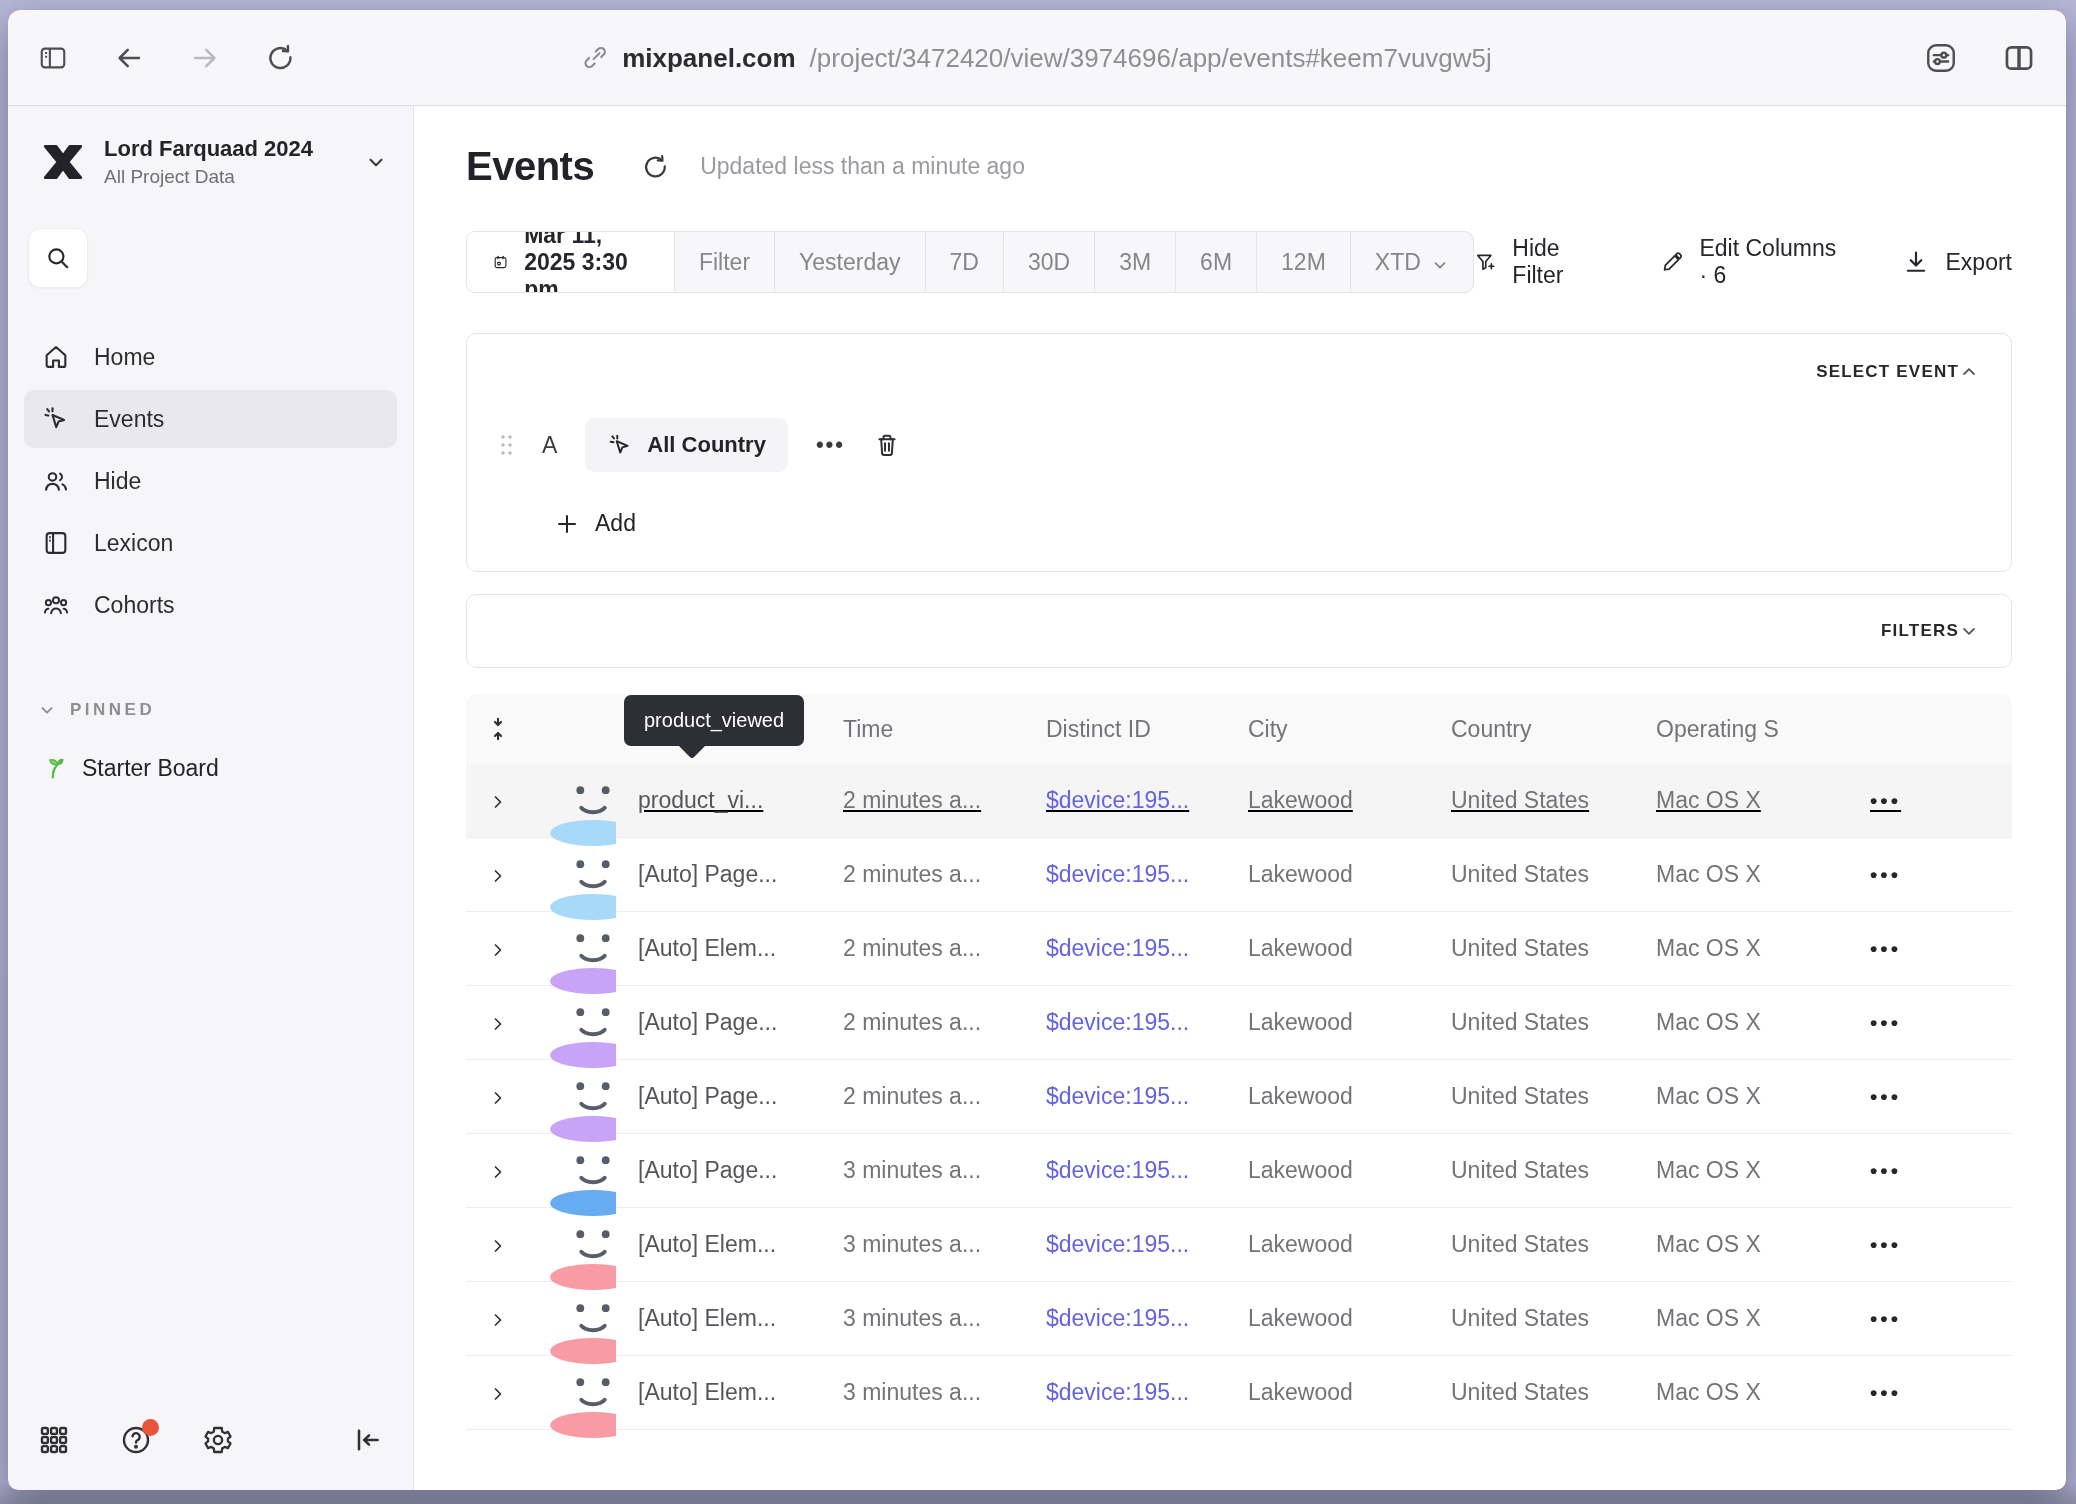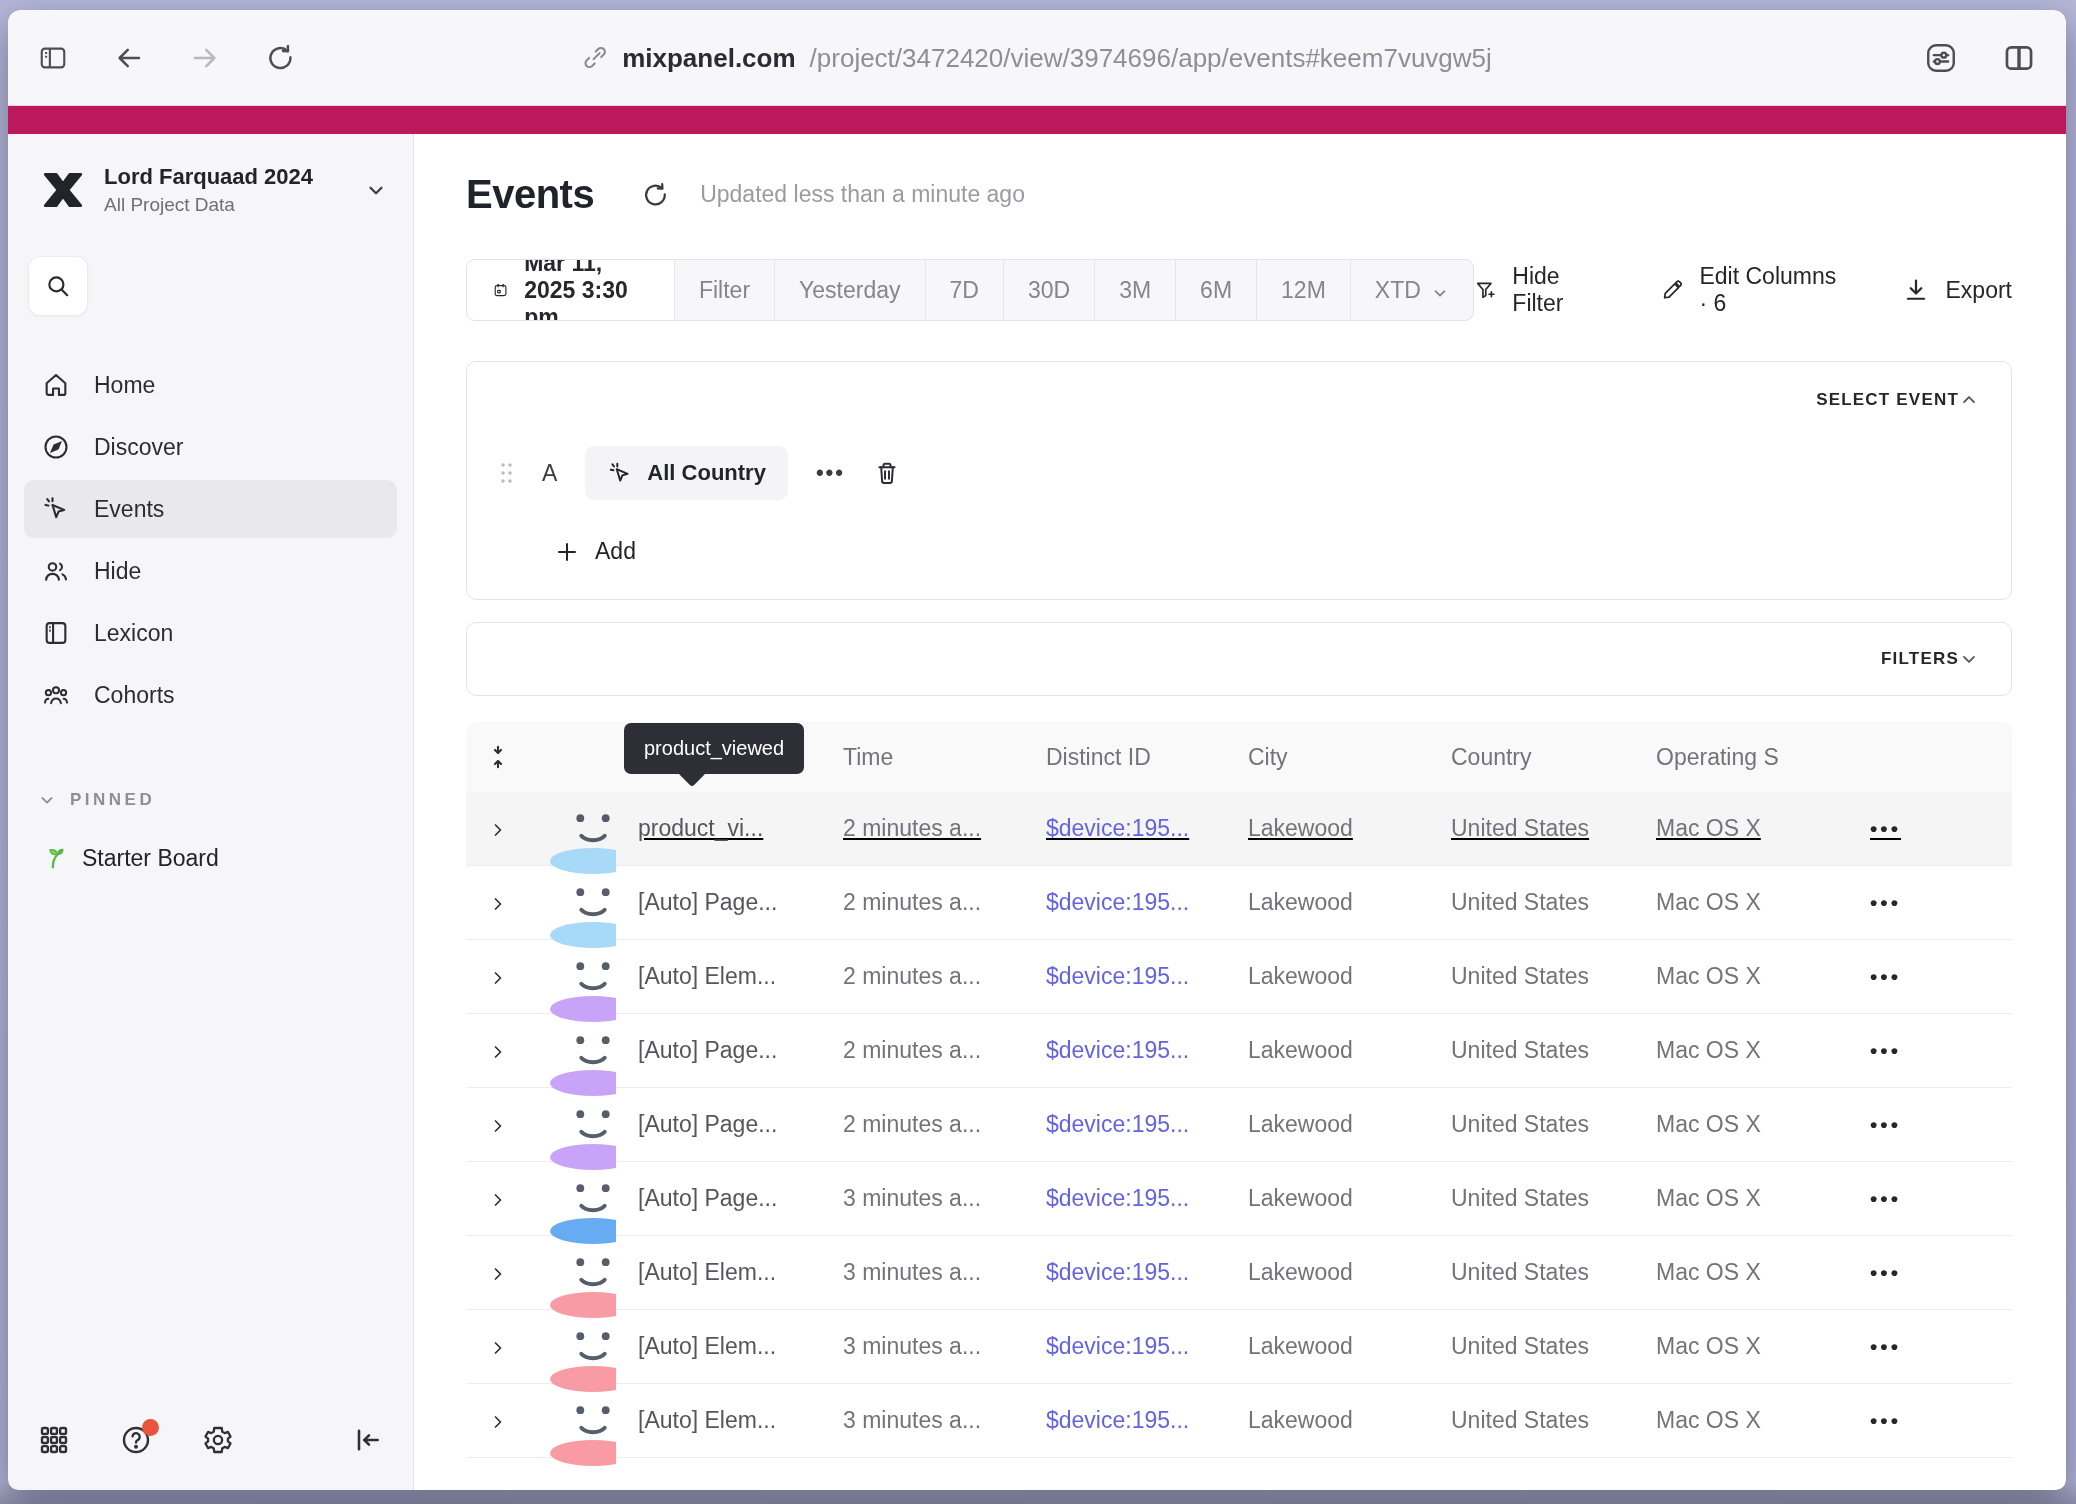--- a/index.html
+++ b/index.html
@@ -6,21 +6,21 @@
   html,body { width:2076px; height:1504px; }
   body {
     font-family:"Liberation Sans", sans-serif;
     background:linear-gradient(180deg,#b6b8d9 0,#b3b5d6 calc(100% - 22px),#8e90a8 100%);
     position:relative; overflow:hidden;
   }
   .window {
     position:absolute; left:8px; top:10px; right:10px; bottom:14px;
     background:#be185d; border-radius:12px 12px 10px 10px; overflow:hidden;
     box-shadow:0 14px 40px rgba(30,30,60,.45);
-    display:flex; flex-direction:column;gap:28px;
+    display:flex; flex-direction:column;
   }
   
   .chrome {
     height:96px; flex:0 0 96px; background:#f7f6f8; border-bottom:1px solid #dcdae0;
     display:flex; align-items:center; padding:0 30px; position:relative;
   }
   .chrome .navgroup { display:flex; align-items:center; gap:46px; color:#4d4d53; }
   .chrome-icon { width:30px; height:30px; display:inline-flex; }
   .chrome-icon svg { width:100%; height:100%; }
   .icon-disabled { color:#b9b8bf; }
@@ -262,27 +262,20 @@
         </div>
       </div>
 
       <div class="nav">
           <div class="nav-item">
             <span class="nav-icon"><svg viewBox="0 0 24 24" fill="none" stroke="currentColor" stroke-width="1.8" stroke-linejoin="round">
                 <path d="M4 10.5 12 3.5l8 7V19a1.5 1.5 0 0 1-1.5 1.5h-4v-5.5h-5v5.5h-4A1.5 1.5 0 0 1 4 19z"></path>
               </svg></span>
             <span>Home</span>
           </div>
-          <div class="nav-item">
-            <span class="nav-icon"><svg viewBox="0 0 24 24" fill="none" stroke="currentColor" stroke-width="1.8">
-                <circle cx="12" cy="12" r="9"></circle>
-                <path d="M15.5 8.5 13.4 13.4 8.5 15.5 10.6 10.6z" fill="currentColor"></path>
-              </svg></span>
-            <span>Discover</span>
-          </div>
           <div class="nav-item active">
             <span class="nav-icon"><svg viewBox="0 0 24 24" fill="none" stroke="currentColor" stroke-width="1.8" stroke-linecap="round" stroke-linejoin="round">
                 <path d="M9 8.5 19 12.8 14.2 14.2 12.2 19z"></path>
                 <line x1="4.5" y1="3.5" x2="6" y2="5.5"></line>
                 <line x1="3" y1="8.5" x2="5.5" y2="9"></line>
                 <line x1="9" y1="2.8" x2="9" y2="5.3"></line>
               </svg></span>
             <span>Events</span>
           </div>
           <div class="nav-item">

